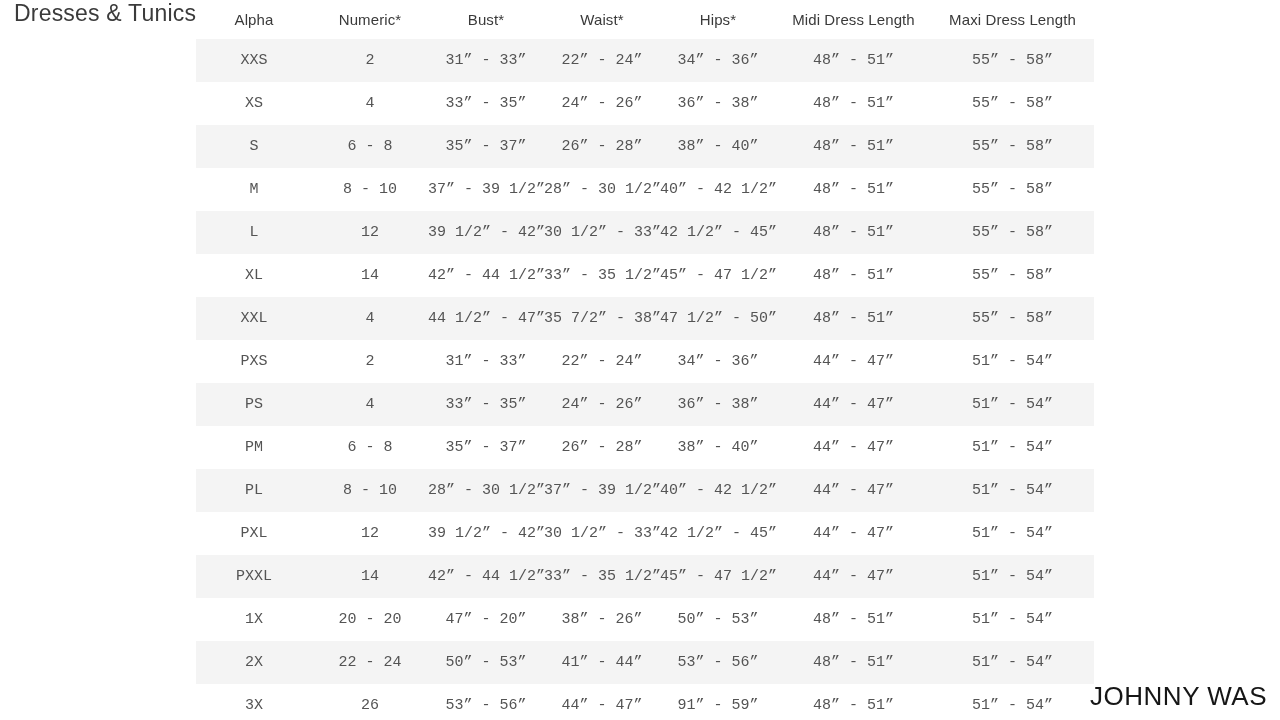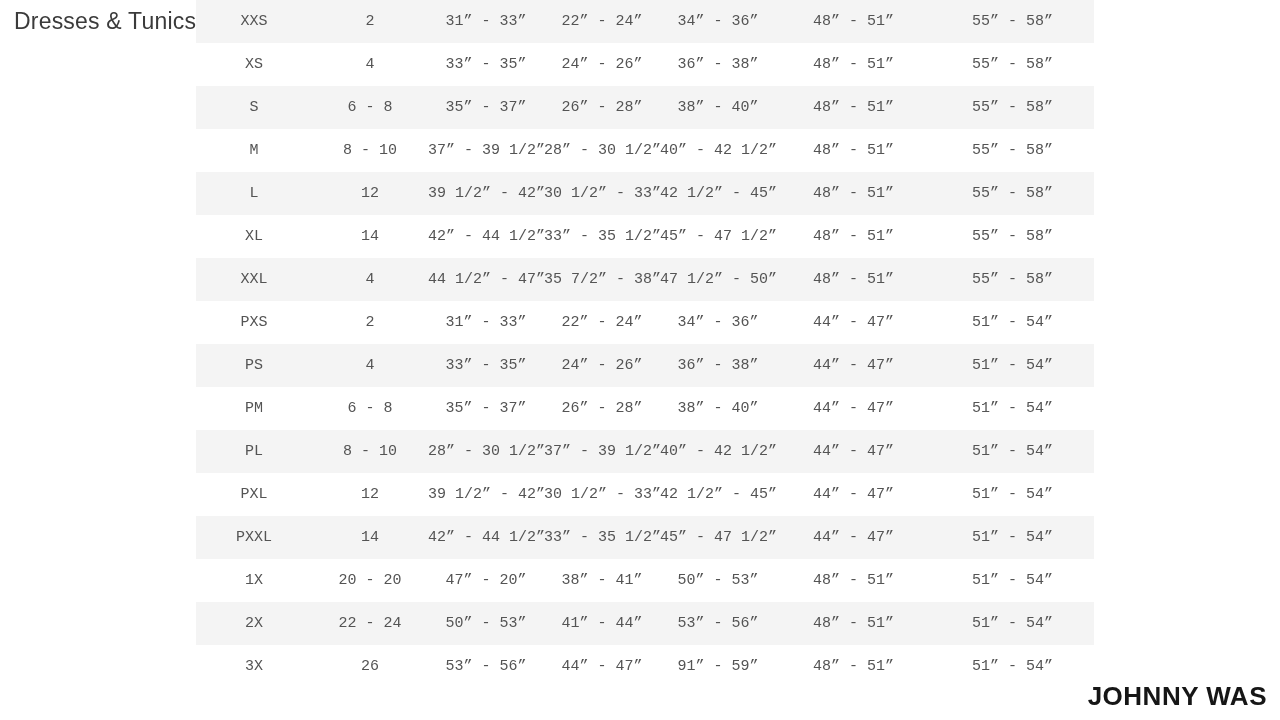--- a/index.html
+++ b/index.html
@@ -14,21 +14,21 @@
   html,body{width:1280px;height:720px;}
   body{
     position:relative;
     background:var(--bg);
     font-family:"Liberation Sans", sans-serif;
     overflow:hidden;
   }
   .page-title{
     position:absolute;
     left:14px;
-    top:8px;
+    top:0;
     font-size:23px;
     color:var(--title-text);
     letter-spacing:0.2px;
     white-space:nowrap;
   }
   .size-table{
     position:absolute;
     left:196px;
     top:0;
     width:898px;
@@ -51,32 +51,41 @@
   .hcell{
     color:var(--header-text);
     font-size:15px;
     letter-spacing:0.1px;
   }
   .brand-logo{
     position:absolute;
     right:13px;
     bottom:8px;
     font-size:26px;
-    font-weight:bold;
+    font-weight:normal;
     color:var(--brand-text);
     letter-spacing:0.5px;
     white-space:nowrap;
   }
 </style>
 </head>
 <body>
 
 <div class="page-title">Dresses &amp; Tunics</div>
 
 <div class="size-table">
+  <div class="thead">
+      <div class="cell hcell">Alpha</div>
+      <div class="cell hcell">Numeric*</div>
+      <div class="cell hcell">Bust*</div>
+      <div class="cell hcell">Waist*</div>
+      <div class="cell hcell">Hips*</div>
+      <div class="cell hcell">Midi Dress Length</div>
+      <div class="cell hcell">Maxi Dress Length</div>
+    </div>
   <div>
       <div class="trow">
         <div class="cell">XXS</div>
         <div class="cell">2</div>
         <div class="cell">31” - 33”</div>
         <div class="cell">22” - 24”</div>
         <div class="cell">34” - 36”</div>
         <div class="cell">48” - 51”</div>
         <div class="cell">55” - 58”</div>
       </div>
@@ -185,21 +194,21 @@
         <div class="cell">42” - 44 1/2”</div>
         <div class="cell">33” - 35 1/2”</div>
         <div class="cell">45” - 47 1/2”</div>
         <div class="cell">44” - 47”</div>
         <div class="cell">51” - 54”</div>
       </div>
       <div class="trow">
         <div class="cell">1X</div>
         <div class="cell">20 - 20</div>
         <div class="cell">47” - 20”</div>
-        <div class="cell">38” - 41”</div>
+        <div class="cell">38” - 26”</div>
         <div class="cell">50” - 53”</div>
         <div class="cell">48” - 51”</div>
         <div class="cell">51” - 54”</div>
       </div>
       <div class="trow">
         <div class="cell">2X</div>
         <div class="cell">22 - 24</div>
         <div class="cell">50” - 53”</div>
         <div class="cell">41” - 44”</div>
         <div class="cell">53” - 56”</div>

